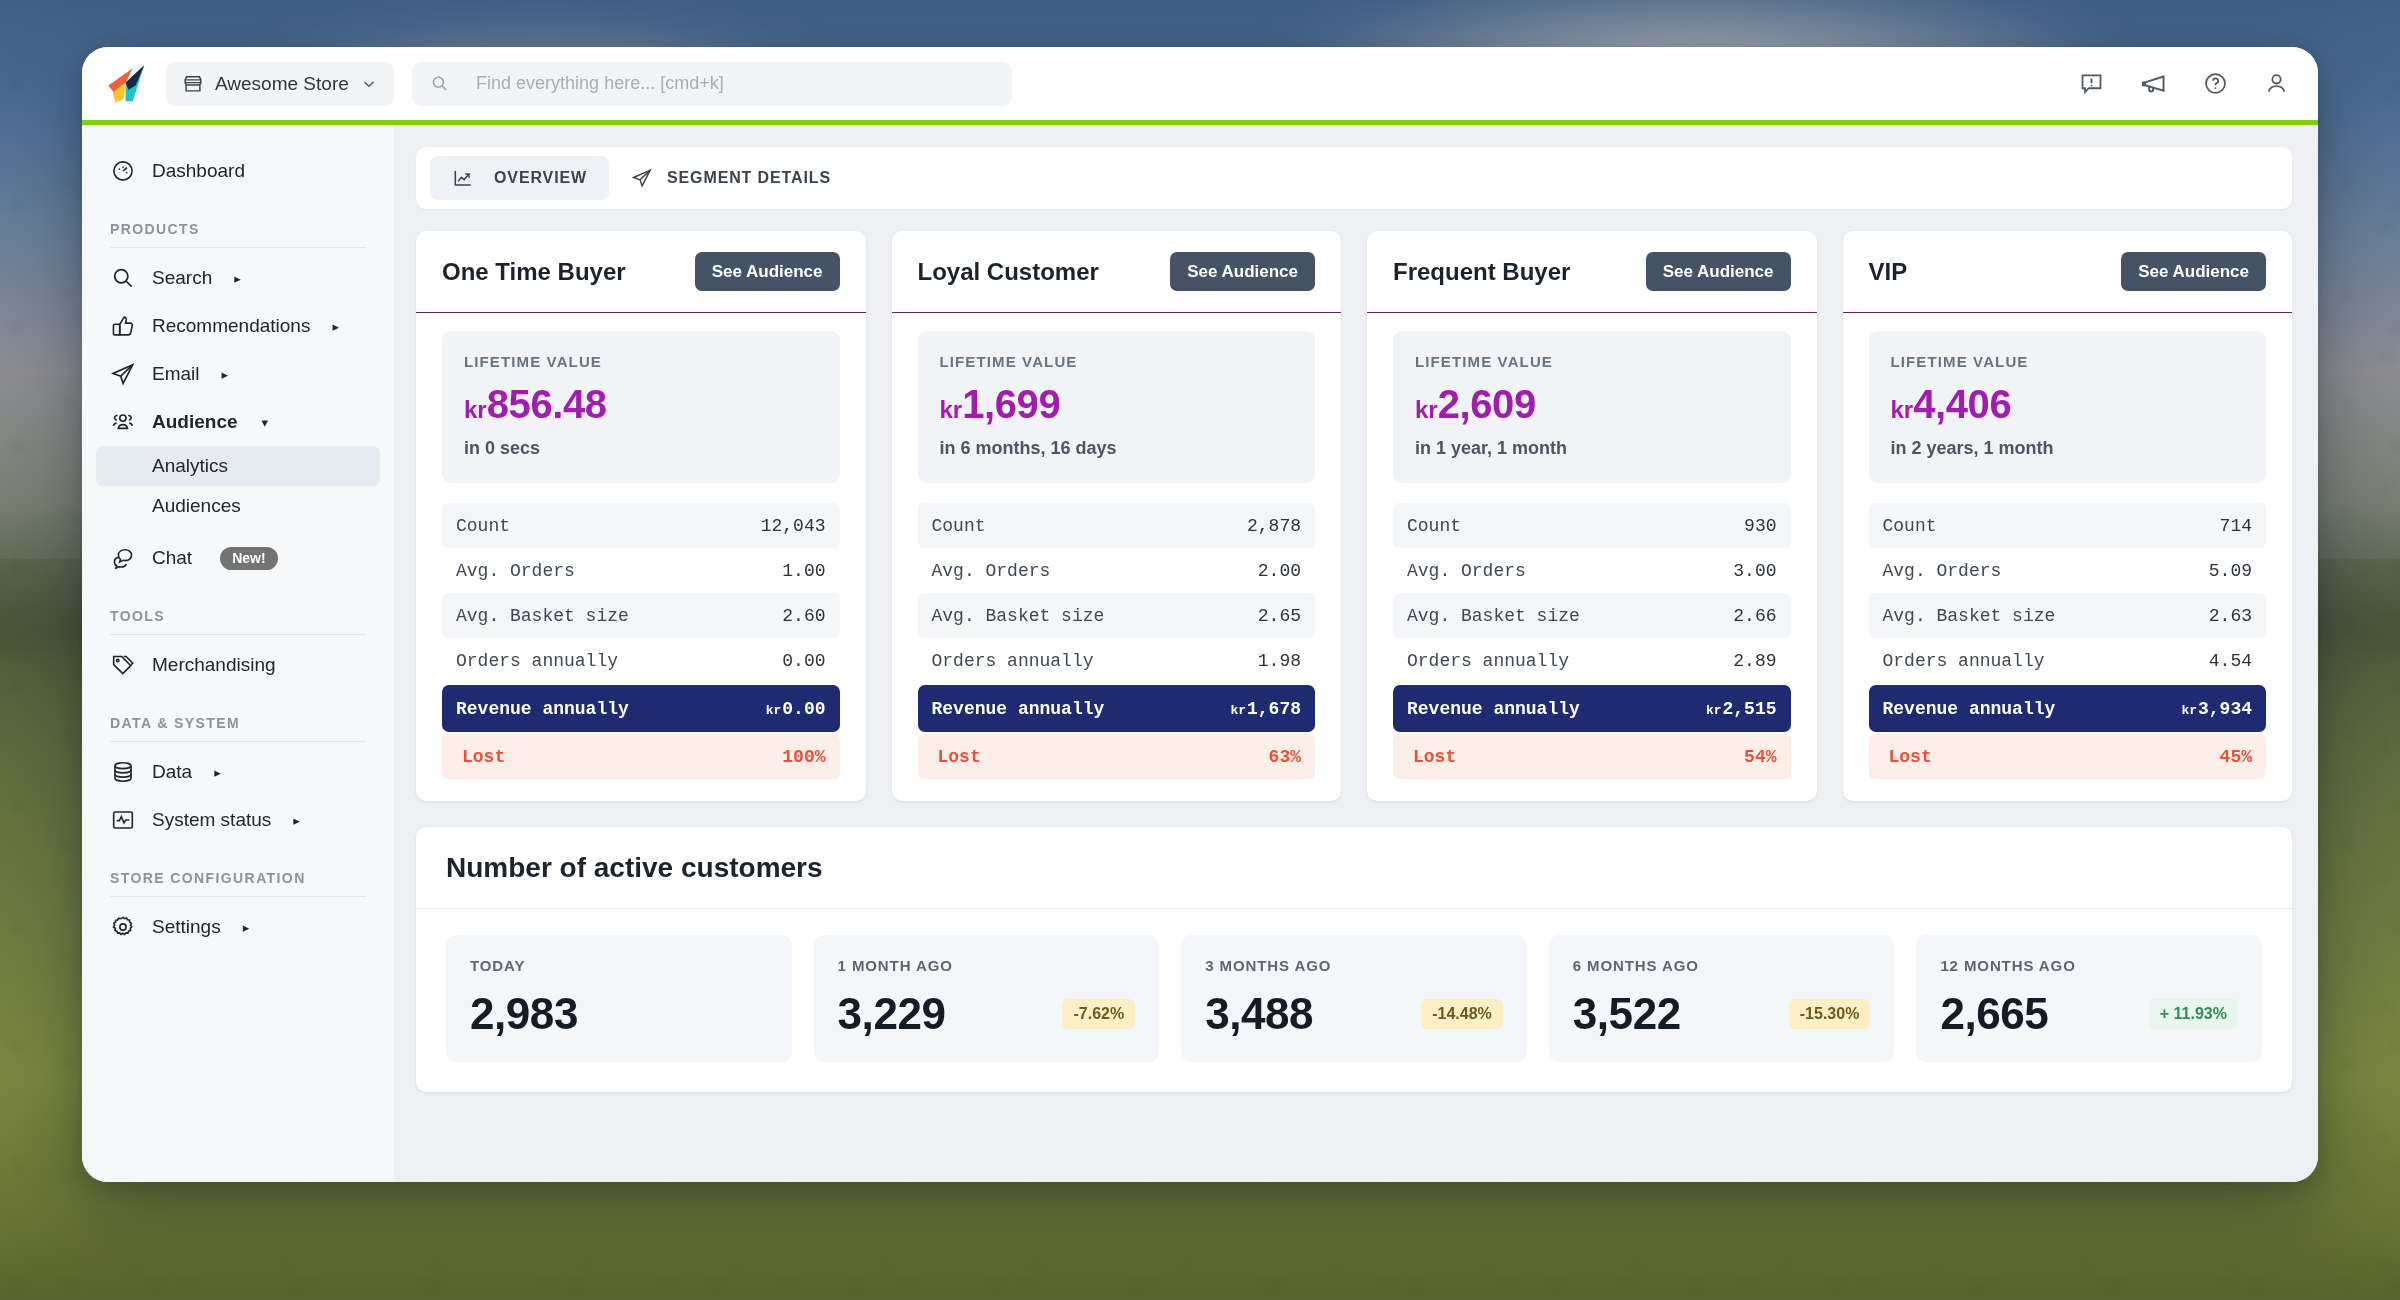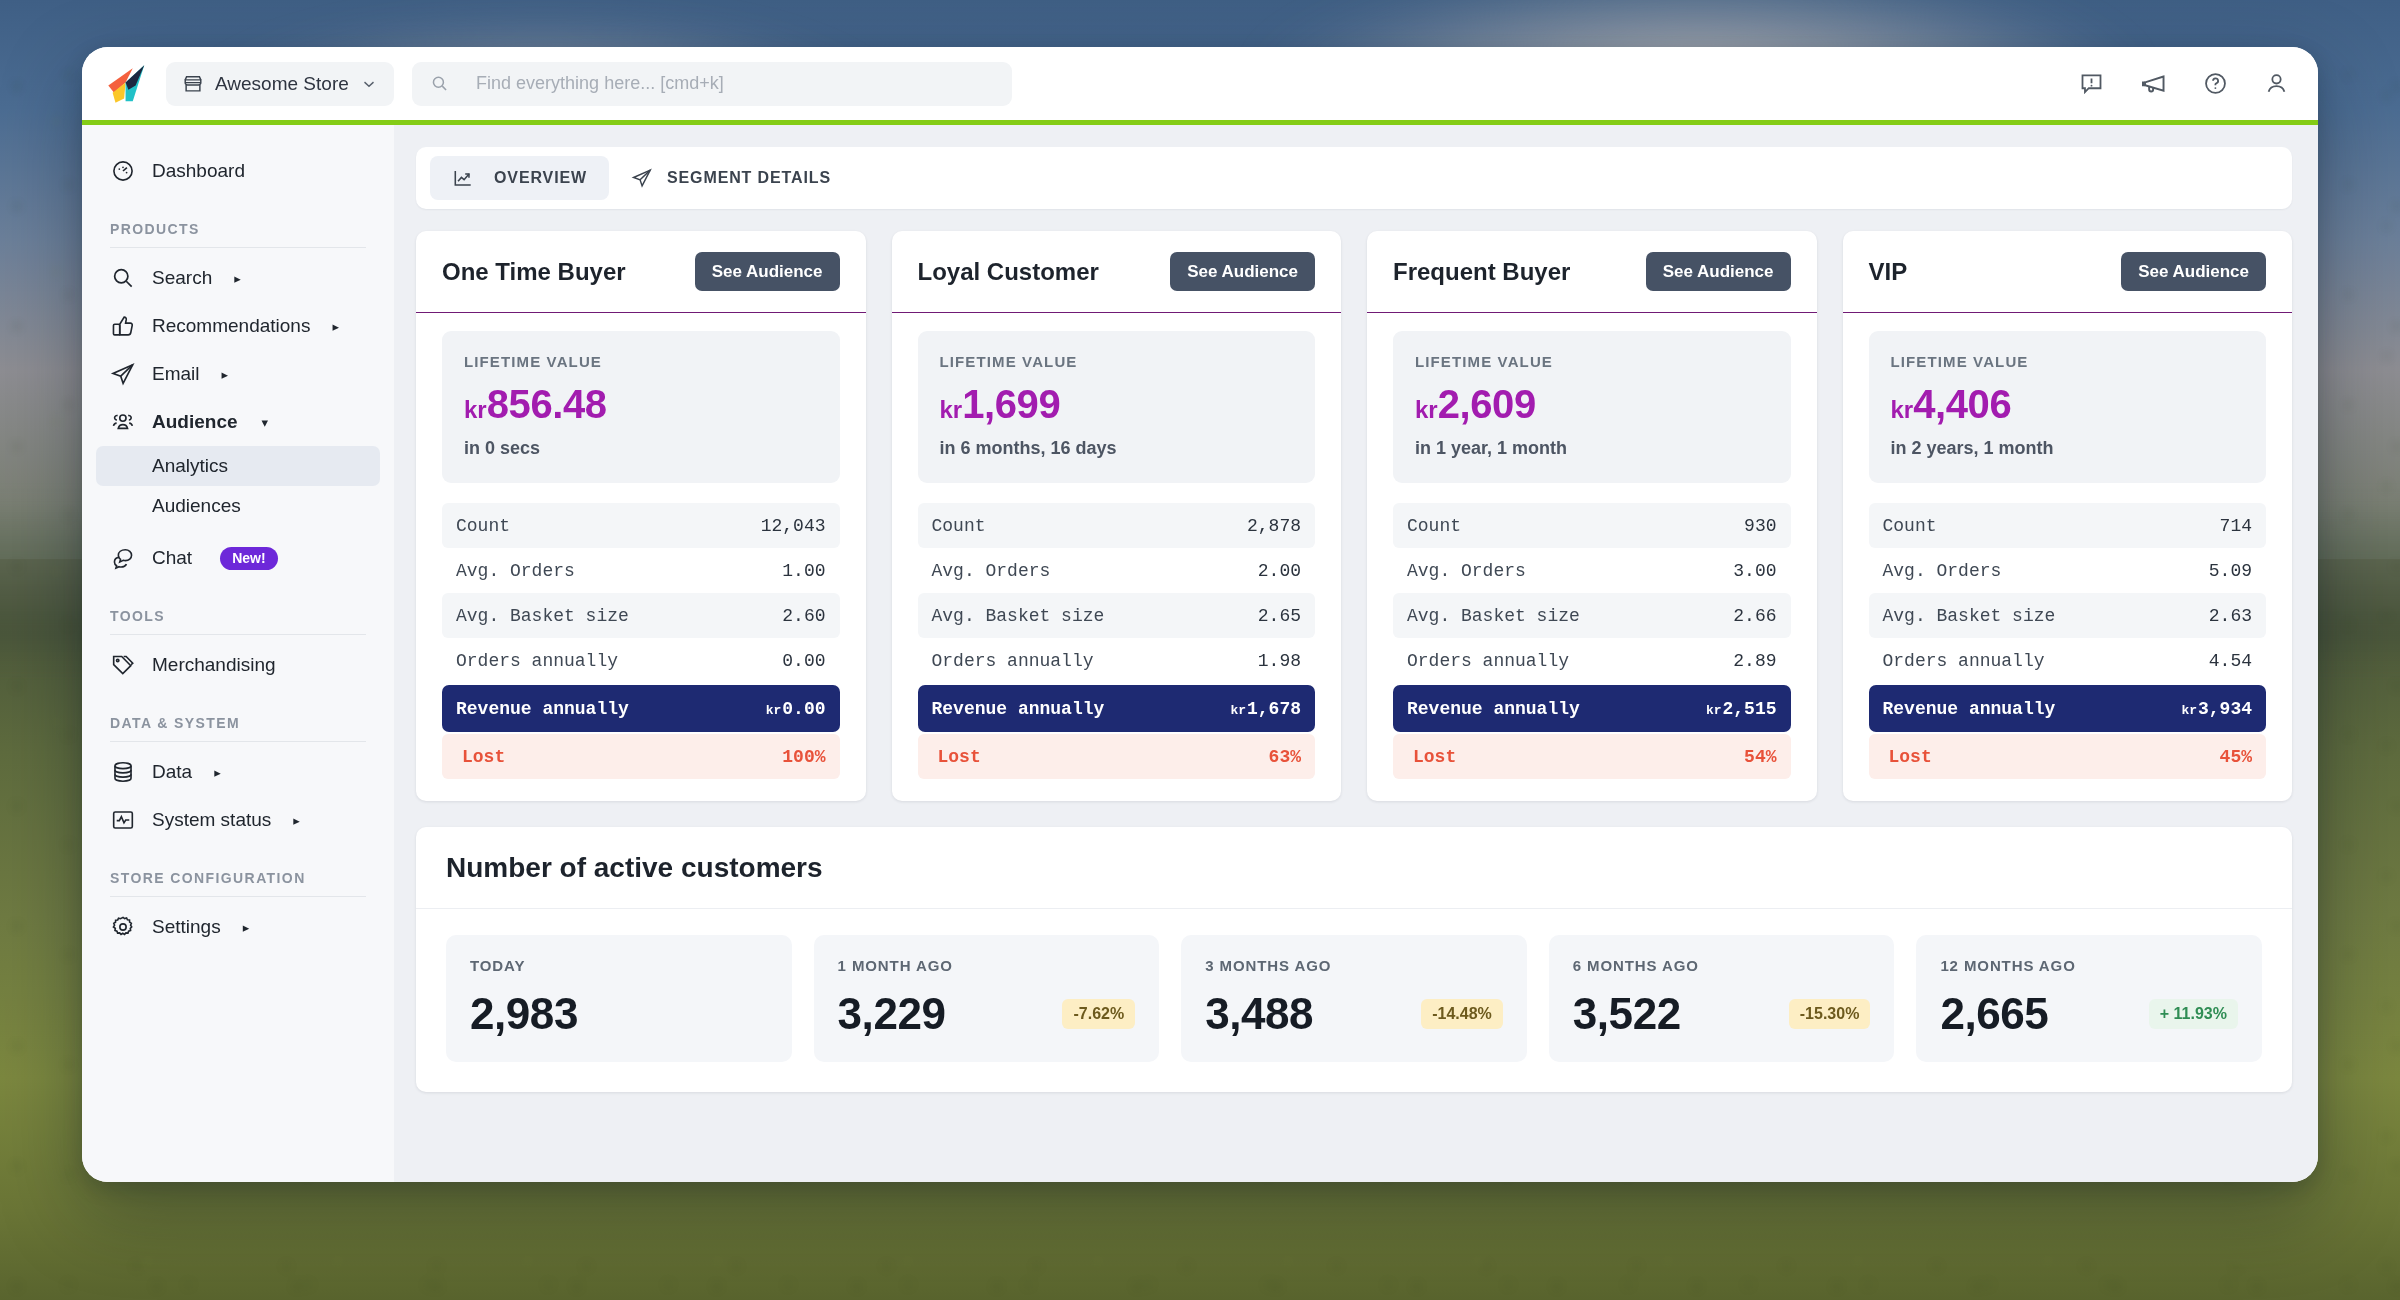--- a/index.html
+++ b/index.html
@@ -123,21 +123,21 @@
   .nav-rule { margin: 10px 28px 6px 28px; border-top: 1px solid #e3e6ea; }
 
   .sub-item {
     margin: 0 14px; padding: 0 14px 0 56px;
     height: 40px; display: flex; align-items: center;
     border-radius: 7px; cursor: pointer; color: #20262e; font-size: 19px;
   }
   .sub-item.selected { background: #e6eaf1; }
 
   .badge-new {
-    background: #6d28d9; color: #fff;
+    background: #737373; color: #fff;
     font-size: 14px; font-weight: bold;
     border-radius: 999px; padding: 4px 12px 5px; margin-left: 12px; line-height: 1; text-align: center;
   }
 
   
   #main {
     flex: 1; min-width: 0;
     background: #eef0f4;
     padding: 22px 26px 0 22px;
     overflow: hidden;

